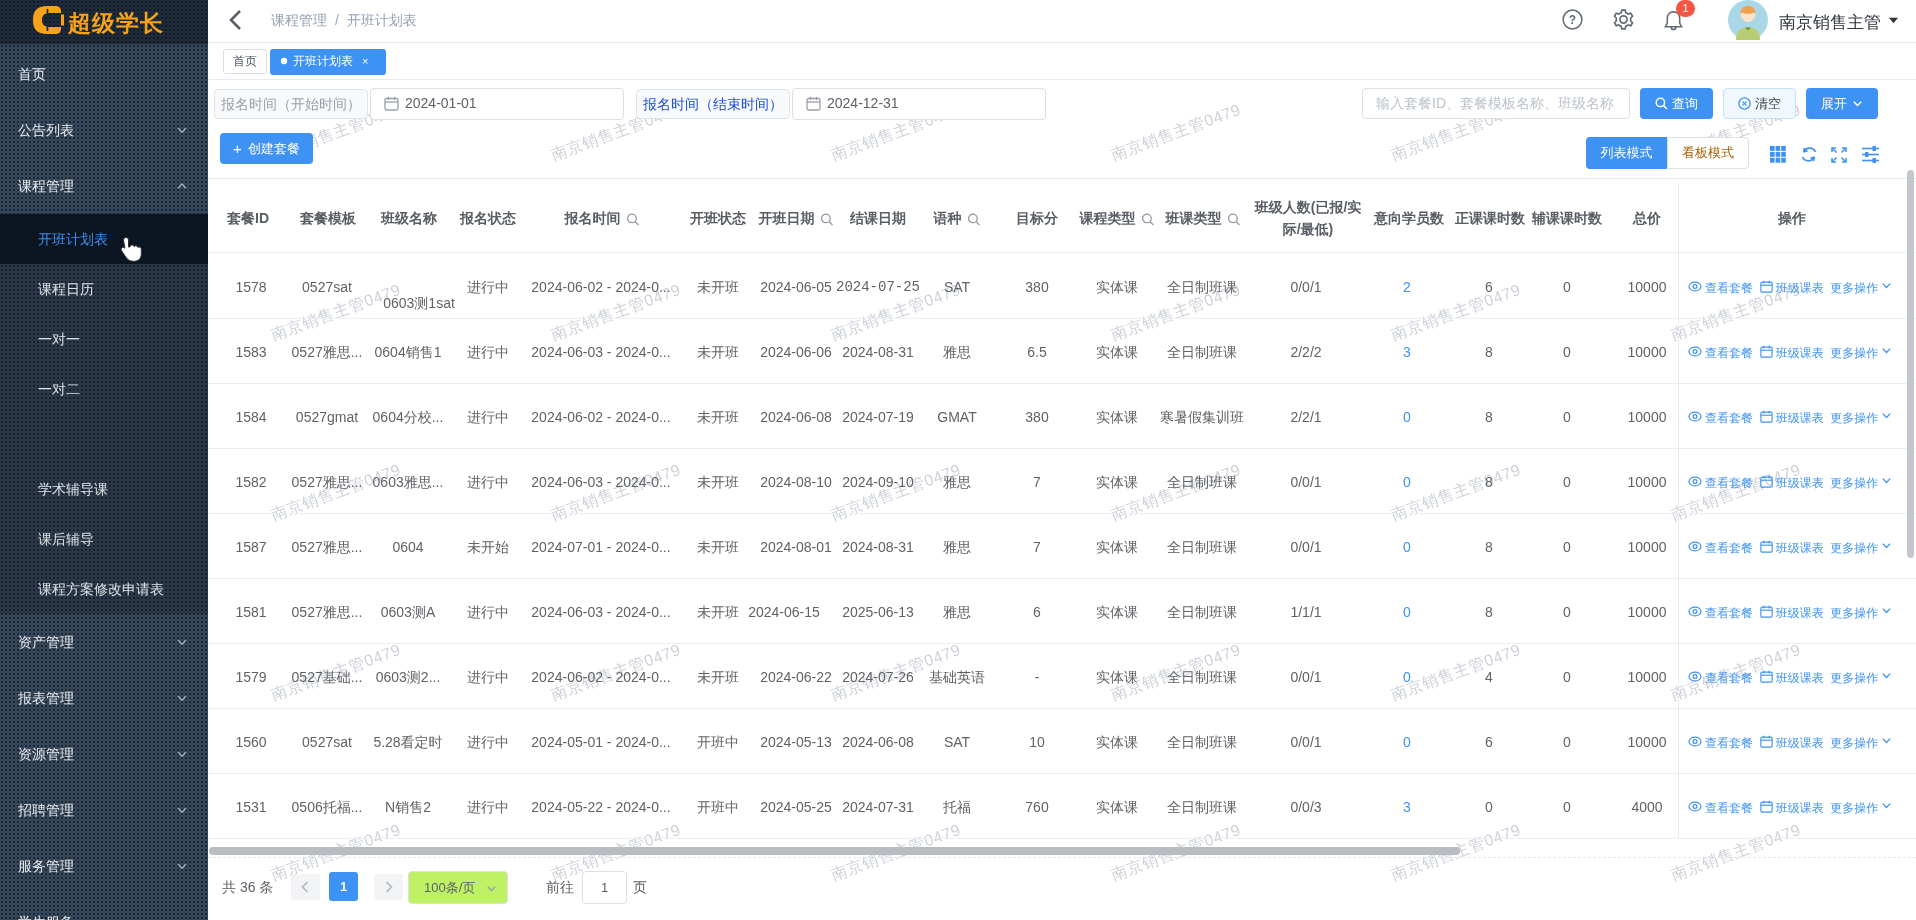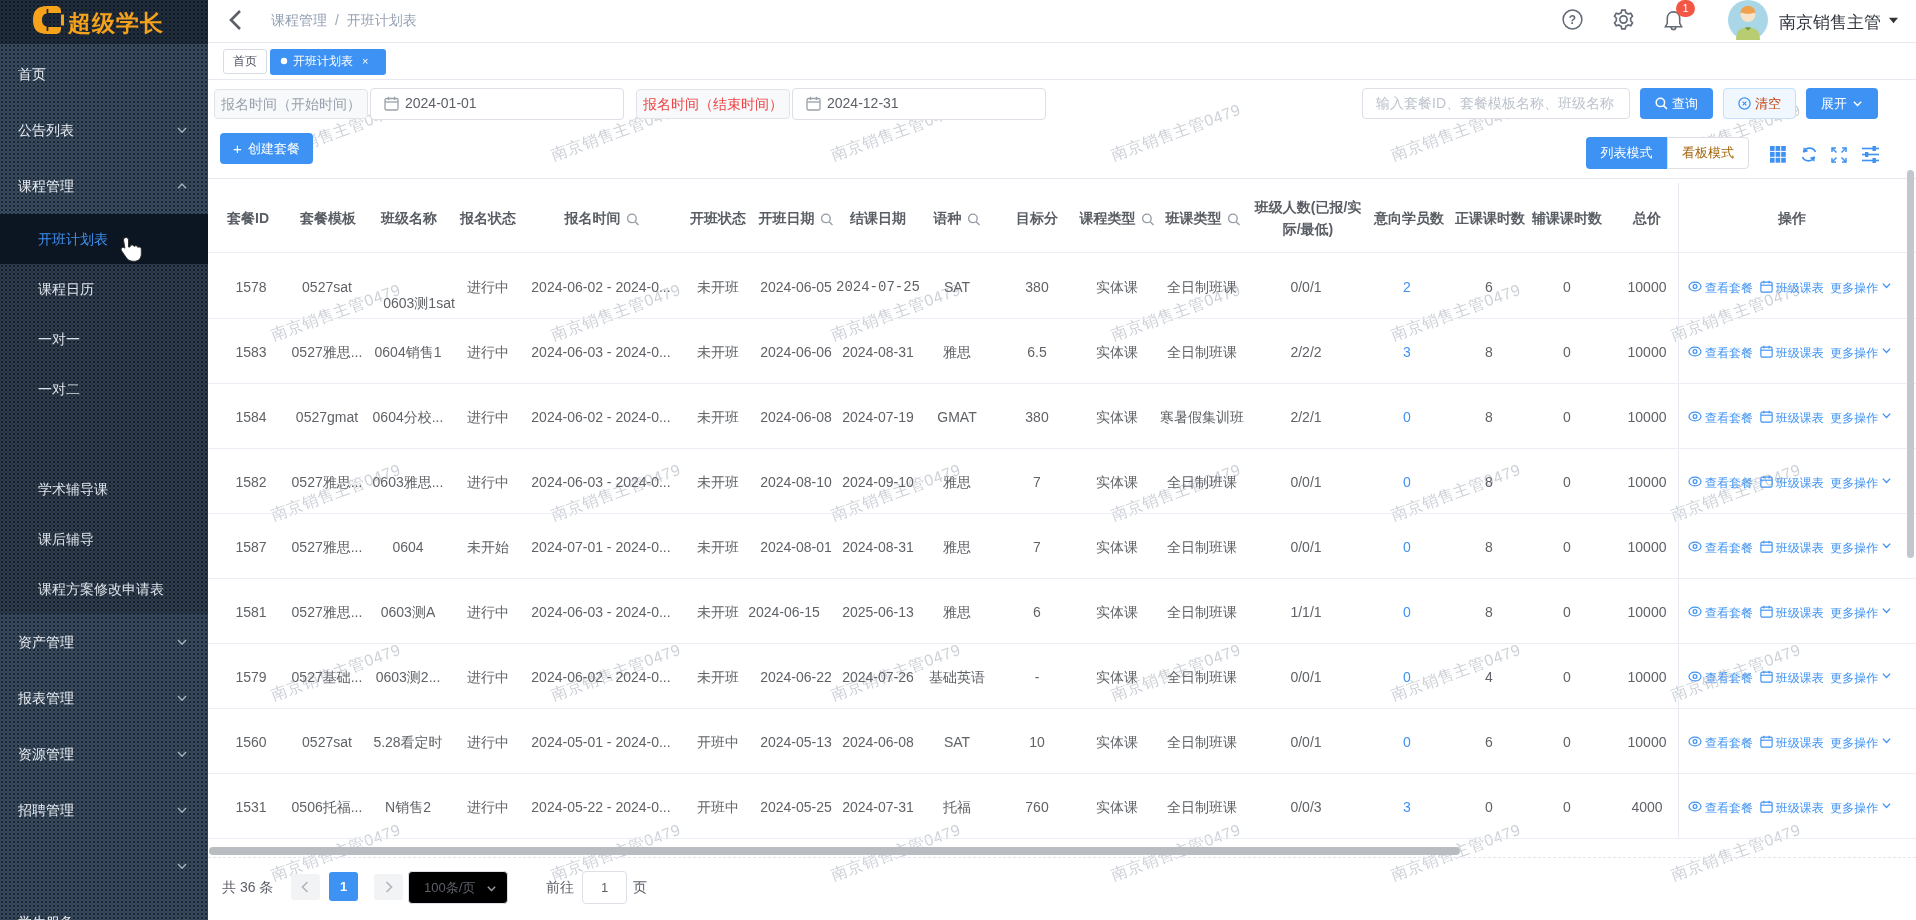--- a/index.html
+++ b/index.html
@@ -78,20 +78,21 @@
       <polyline points="2,4 6,8.2 10,4" fill="none" stroke="#aab4bf" stroke-width="1.4"></polyline>
     </svg>
 <div class="mi" style="top:726px;">资源管理</div>
     <svg class="abs" style="left:176px;top:748px" width="12" height="12" viewBox="0 0 12 12">
       <polyline points="2,4 6,8.2 10,4" fill="none" stroke="#aab4bf" stroke-width="1.4"></polyline>
     </svg>
 <div class="mi" style="top:782px;">招聘管理</div>
     <svg class="abs" style="left:176px;top:804px" width="12" height="12" viewBox="0 0 12 12">
       <polyline points="2,4 6,8.2 10,4" fill="none" stroke="#aab4bf" stroke-width="1.4"></polyline>
     </svg>
+<div class="mi" style="top:838px;">服务管理</div>
     <svg class="abs" style="left:176px;top:860px" width="12" height="12" viewBox="0 0 12 12">
       <polyline points="2,4 6,8.2 10,4" fill="none" stroke="#aab4bf" stroke-width="1.4"></polyline>
     </svg>
 <div class="mi" style="top:894px;">学生服务</div>
     <svg class="abs" style="left:176px;top:916px" width="12" height="12" viewBox="0 0 12 12">
       <polyline points="2,4 6,8.2 10,4" fill="none" stroke="#aab4bf" stroke-width="1.4"></polyline>
     </svg>
 </div>
 <div id="main">
 <div class="wm" style="left:64px;top:146px;">南京销售主管0479</div>
@@ -159,37 +160,37 @@
 <span style="display:inline-block;width:8px;height:8px;background:#fff;border-radius:50%;margin:0 5px 1px 10px;vertical-align:middle;transform:scale(.8);"></span>开班计划表<span style="margin-left:9px;font-size:11px;">×</span></div>
 <div class="abs" style="left:6px;top:89px;width:154px;height:30px;background:#f7f9fb;border:1px solid #e0e4ea;border-radius:4px;color:#98a1ac;line-height:28px;text-align:center;">报名时间（开始时间）</div>
 <div class="abs" style="left:162px;top:88px;width:254px;height:32px;background:#fff;border:1px solid #dcdfe6;border-radius:4px;"></div>
 <svg class="abs" style="left:176px;top:96px" width="15" height="15" viewBox="0 0 15 15">
 <rect x="1" y="2.5" width="13" height="11.5" rx="1.5" fill="none" stroke="#9aa0a9" stroke-width="1.3"></rect>
 <line x1="1" y1="6" x2="14" y2="6" stroke="#9aa0a9" stroke-width="1.3"></line>
 <line x1="4.5" y1="0.8" x2="4.5" y2="4" stroke="#9aa0a9" stroke-width="1.3"></line>
 <line x1="10.5" y1="0.8" x2="10.5" y2="4" stroke="#9aa0a9" stroke-width="1.3"></line>
     </svg>
 <div class="abs" style="left:197px;top:95px;color:#5c6067;">2024-01-01</div>
-<div class="abs" style="left:428px;top:89px;width:154px;height:30px;background:#f7f9fb;border:1px solid #e0e4ea;border-radius:4px;color:#ef4444;line-height:28px;text-align:center;">报名时间（结束时间）</div>
+<div class="abs" style="left:428px;top:89px;width:154px;height:30px;background:#f7f9fb;border:1px solid #e0e4ea;border-radius:4px;color:#1d4ed8;line-height:28px;text-align:center;">报名时间（结束时间）</div>
 <div class="abs" style="left:584px;top:88px;width:254px;height:32px;background:#fff;border:1px solid #dcdfe6;border-radius:4px;"></div>
 <svg class="abs" style="left:598px;top:96px" width="15" height="15" viewBox="0 0 15 15">
 <rect x="1" y="2.5" width="13" height="11.5" rx="1.5" fill="none" stroke="#9aa0a9" stroke-width="1.3"></rect>
 <line x1="1" y1="6" x2="14" y2="6" stroke="#9aa0a9" stroke-width="1.3"></line>
 <line x1="4.5" y1="0.8" x2="4.5" y2="4" stroke="#9aa0a9" stroke-width="1.3"></line>
 <line x1="10.5" y1="0.8" x2="10.5" y2="4" stroke="#9aa0a9" stroke-width="1.3"></line>
     </svg>
 <div class="abs" style="left:619px;top:95px;color:#5c6067;">2024-12-31</div>
 <div class="inp" style="left:1154px;top:88px;width:268px;height:31px;"></div>
 <div class="abs" style="left:1168px;top:95px;color:#bcc2cc;">输入套餐ID、套餐模板名称、班级名称</div>
 <div class="btn-blue" style="left:1432px;top:88px;width:73px;height:31px;">
 <svg width="13" height="13" viewBox="0 0 13 13" style="margin-right:4px">
         <circle cx="5.4" cy="5.4" r="4.2" fill="none" stroke="#fff" stroke-width="1.5"></circle>
         <line x1="8.6" y1="8.6" x2="12" y2="12" stroke="#fff" stroke-width="1.5"></line>
       </svg>查询</div>
-<div class="abs" style="left:1515px;top:88px;width:73px;height:31px;background:#f0f7ff;border:1px solid #c3e0fc;border-radius:4px;color:#c2410c;font-size:13px;display:flex;align-items:center;justify-content:center;">
+<div class="abs" style="left:1515px;top:88px;width:73px;height:31px;background:#f0f7ff;border:1px solid #c3e0fc;border-radius:4px;color:#404040;font-size:13px;display:flex;align-items:center;justify-content:center;">
 <svg width="13" height="13" viewBox="0 0 13 13" style="margin-right:4px">
         <circle cx="6.5" cy="6.5" r="5.6" fill="none" stroke="#3e92f3" stroke-width="1.3"></circle>
         <line x1="4.6" y1="4.6" x2="8.4" y2="8.4" stroke="#3e92f3" stroke-width="1.2"></line>
         <line x1="8.4" y1="4.6" x2="4.6" y2="8.4" stroke="#3e92f3" stroke-width="1.2"></line>
       </svg>清空</div>
 <div class="btn-blue" style="left:1598px;top:88px;width:72px;height:31px;">展开
 <svg width="11" height="11" viewBox="0 0 12 12" style="margin-left:5px">
         <polyline points="2,4 6,8.2 10,4" fill="none" stroke="#fff" stroke-width="1.6"></polyline>
       </svg></div>
 <div class="btn-blue" style="left:12px;top:133px;width:93px;height:31px;"><span style="font-size:15px;margin-right:6px;font-weight:400;">+</span>创建套餐</div>
@@ -534,21 +535,21 @@
 <div class="abs" style="left:1px;top:847px;width:1251px;height:8px;border-radius:4px;background:#b9bcc1;"></div>
 <div class="abs" style="left:0;top:857px;width:1708px;border-top:1px dashed #e2e6ee;"></div>
 <div class="abs" style="left:14px;top:879px;color:#5c6067;font-size:14px;">共 36 条</div>
 <div class="abs" style="left:83px;top:874px;width:29px;height:26px;background:#f2f3f5;border-radius:3px;"><svg width="29" height="26" viewBox="0 0 29 26">
         <polyline points="16.5,8 11.5,13 16.5,18" fill="none" stroke="#aeb4bd" stroke-width="1.6"></polyline>
       </svg></div>
 <div class="abs" style="left:121px;top:872px;width:29px;height:29px;background:#3e92f3;border-radius:3px;color:#fff;text-align:center;line-height:29px;font-size:13px;font-weight:bold;">1</div>
 <div class="abs" style="left:166px;top:874px;width:29px;height:26px;background:#f2f3f5;border-radius:3px;"><svg width="29" height="26" viewBox="0 0 29 26">
         <polyline points="12.5,8 17.5,13 12.5,18" fill="none" stroke="#aeb4bd" stroke-width="1.6"></polyline>
       </svg></div>
-<div class="abs" style="left:200px;top:871px;width:100px;height:33px;border:1px solid #dcdfe6;border-radius:4px;background:#000000;color:#5c6067;font-size:13px;line-height:31px;">
+<div class="abs" style="left:200px;top:871px;width:100px;height:33px;border:1px solid #dcdfe6;border-radius:4px;background:#bef264;color:#5c6067;font-size:13px;line-height:31px;">
 <span style="margin-left:15px;">100条/页</span>
 <svg width="11" height="11" viewBox="0 0 12 12" style="position:absolute;right:10px;top:11px;">
         <polyline points="2,4 6,8.2 10,4" fill="none" stroke="#9aa0a9" stroke-width="1.5"></polyline>
       </svg></div>
 <div class="abs" style="left:338px;top:879px;color:#5c6067;font-size:14px;">前往</div>
 <div class="abs" style="left:374px;top:871px;width:45px;height:33px;border:1px solid #dcdfe6;border-radius:4px;background:#fff;color:#5c6067;font-size:13px;text-align:center;line-height:31px;">1</div>
 <div class="abs" style="left:425px;top:879px;color:#5c6067;font-size:14px;">页</div>
 </div>
 <div style="position:absolute;left:1907px;top:170px;width:7px;height:388px;border-radius:3.5px;background:#c3c6cc;"></div>
 </body></html>

